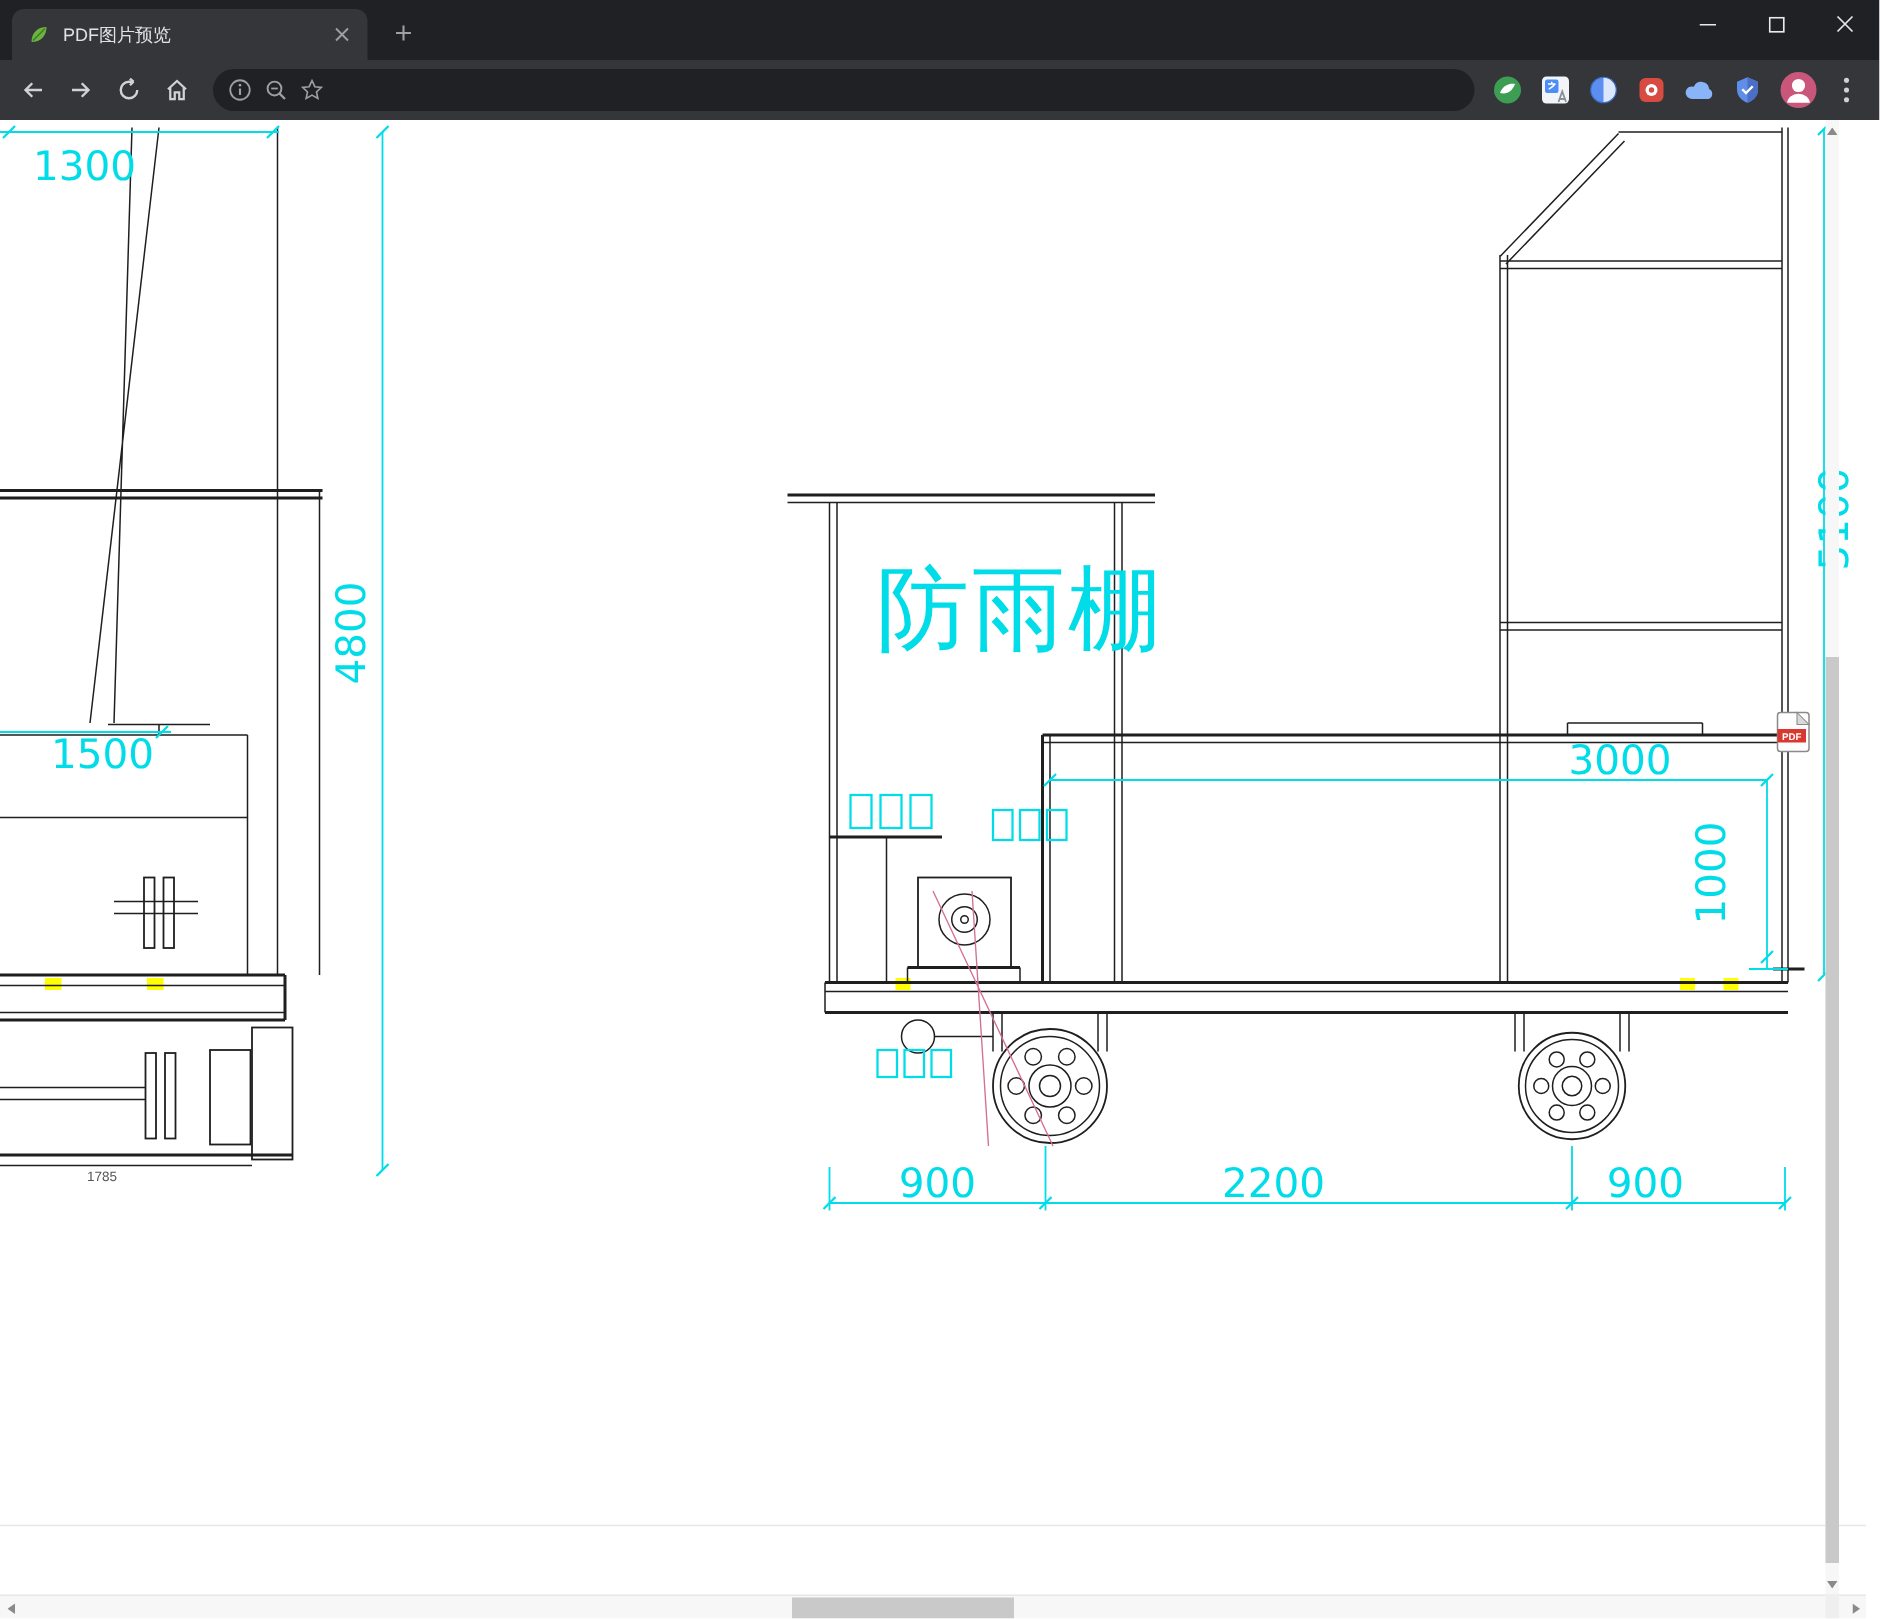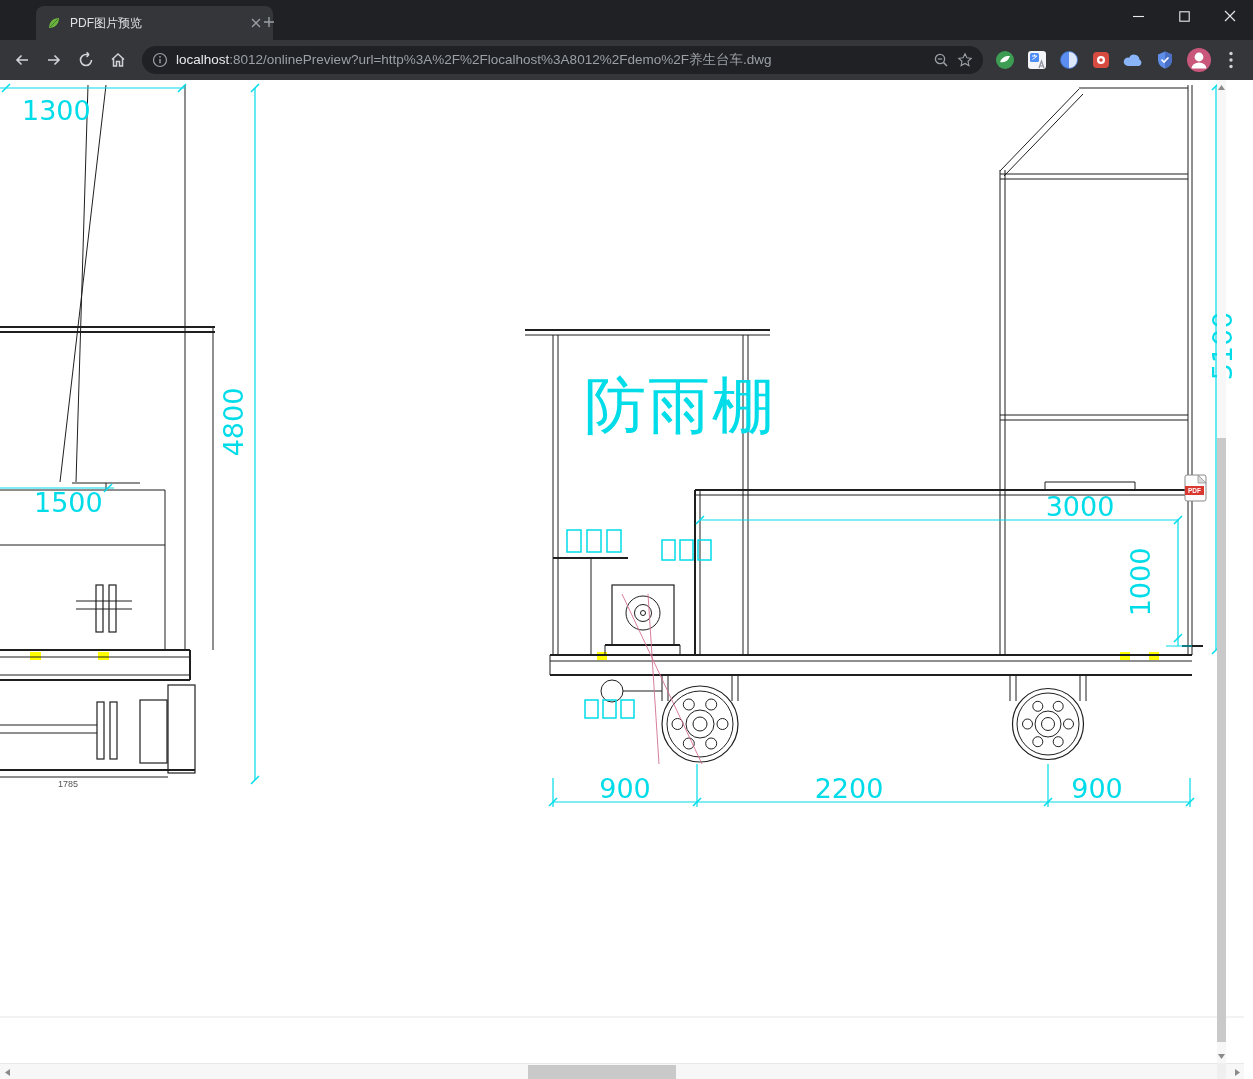--- a/index.html
+++ b/index.html
@@ -14,21 +14,21 @@
     width:1253px;height:1079px;overflow:hidden;background:#fff;
     font-family:"Liberation Sans", sans-serif;
   }
   .browser{position:relative;width:1253px;height:1079px;}
 
   
   .tabstrip{position:relative;height:40px;background:#202124;}
   .tab{
     position:absolute;left:8px;bottom:0;width:237px;height:34px;
     background:#35363a;border-radius:8px 8px 0 0;
-    display:flex;align-items:center;padding:0 8px 0 10px;gap:8px;margin-left:28px;
+    display:flex;align-items:center;padding:0 8px 0 10px;gap:8px;
   }
   .tab-title{color:#dfe1e5;font-size:12px;flex:1;white-space:nowrap;overflow:hidden;}
   .icon-btn{display:flex;align-items:center;justify-content:center;}
   .tab-close{width:18px;height:18px;border-radius:50%;}
   .newtab{position:absolute;left:255px;bottom:4px;width:28px;height:28px;border-radius:50%;
     display:flex;align-items:center;justify-content:center;}
   .wincontrols{position:absolute;right:0;top:0;height:32px;display:flex;}
   .winbtn{width:46px;height:32px;display:flex;align-items:center;justify-content:center;}
 
   
@@ -139,21 +139,20 @@
     </div>
 
     <div class="omnibox">
       <span class="icon-btn">
         <svg width="16" height="16" viewBox="0 0 16 16">
           <circle cx="8" cy="8" r="6.5" stroke="#9aa0a6" stroke-width="1.2" fill="none"></circle>
           <path d="M8,7 V11.3" stroke="#9aa0a6" stroke-width="1.4"></path>
           <circle cx="8" cy="4.8" r="0.9" fill="#9aa0a6"></circle>
         </svg>
       </span>
-      <span class="url-text"><span class="url-host">localhost</span><span class="url-rest">:8012/onlinePreview?url=http%3A%2F%2Flocalhost%3A8012%2Fdemo%2F养生台车.dwg</span></span>
       <span class="icon-btn">
         <svg width="16" height="16" viewBox="0 0 16 16">
           <circle cx="7" cy="7" r="4.6" stroke="#9aa0a6" stroke-width="1.3" fill="none"></circle>
           <path d="M10.4,10.4 L14,14" stroke="#9aa0a6" stroke-width="1.5"></path>
           <path d="M4.8,7 H9.2" stroke="#9aa0a6" stroke-width="1.2"></path>
         </svg>
       </span>
       <span class="icon-btn">
         <svg width="16" height="16" viewBox="0 0 16 16">
           <path d="M8,1.8 L9.9,5.8 L14.2,6.3 L11,9.3 L11.9,13.6 L8,11.4 L4.1,13.6 L5,9.3 L1.8,6.3 L6.1,5.8 Z" stroke="#9aa0a6" stroke-width="1.1" fill="none"></path>

